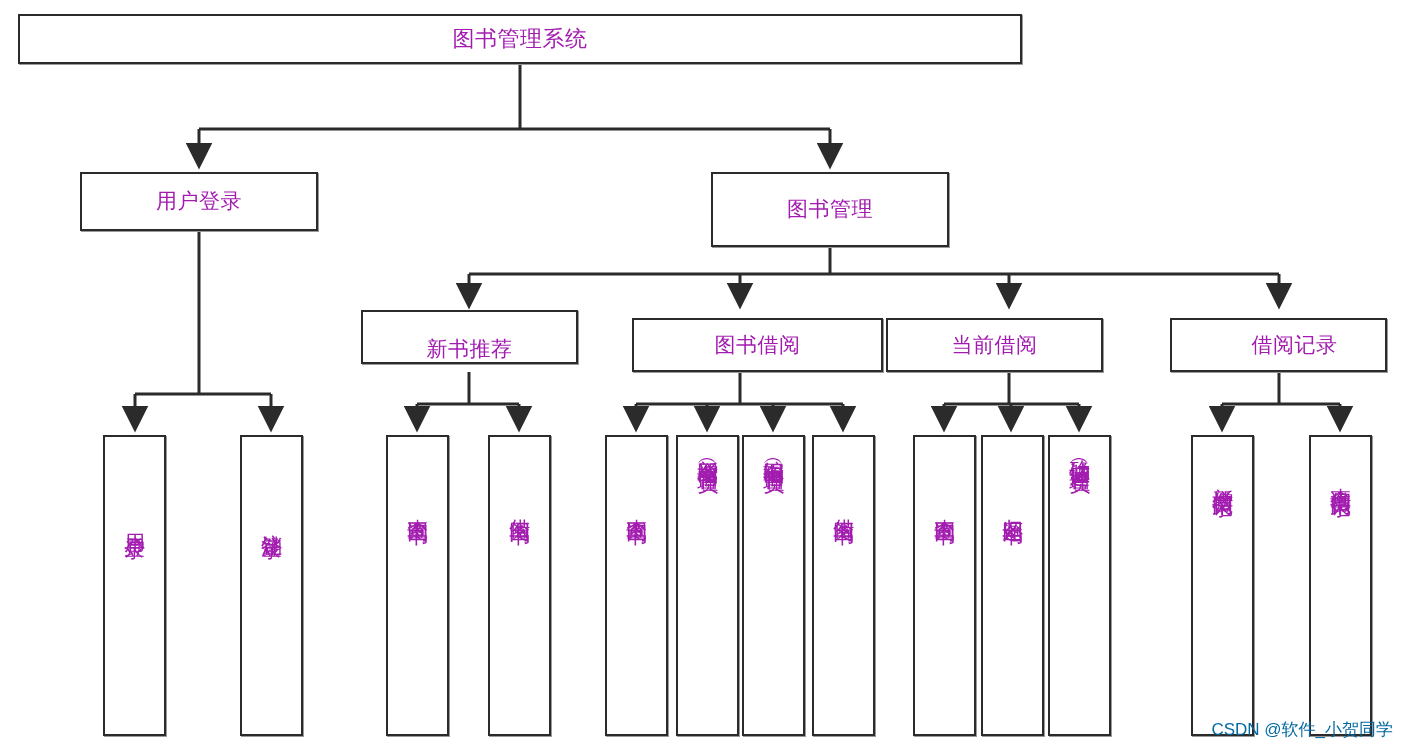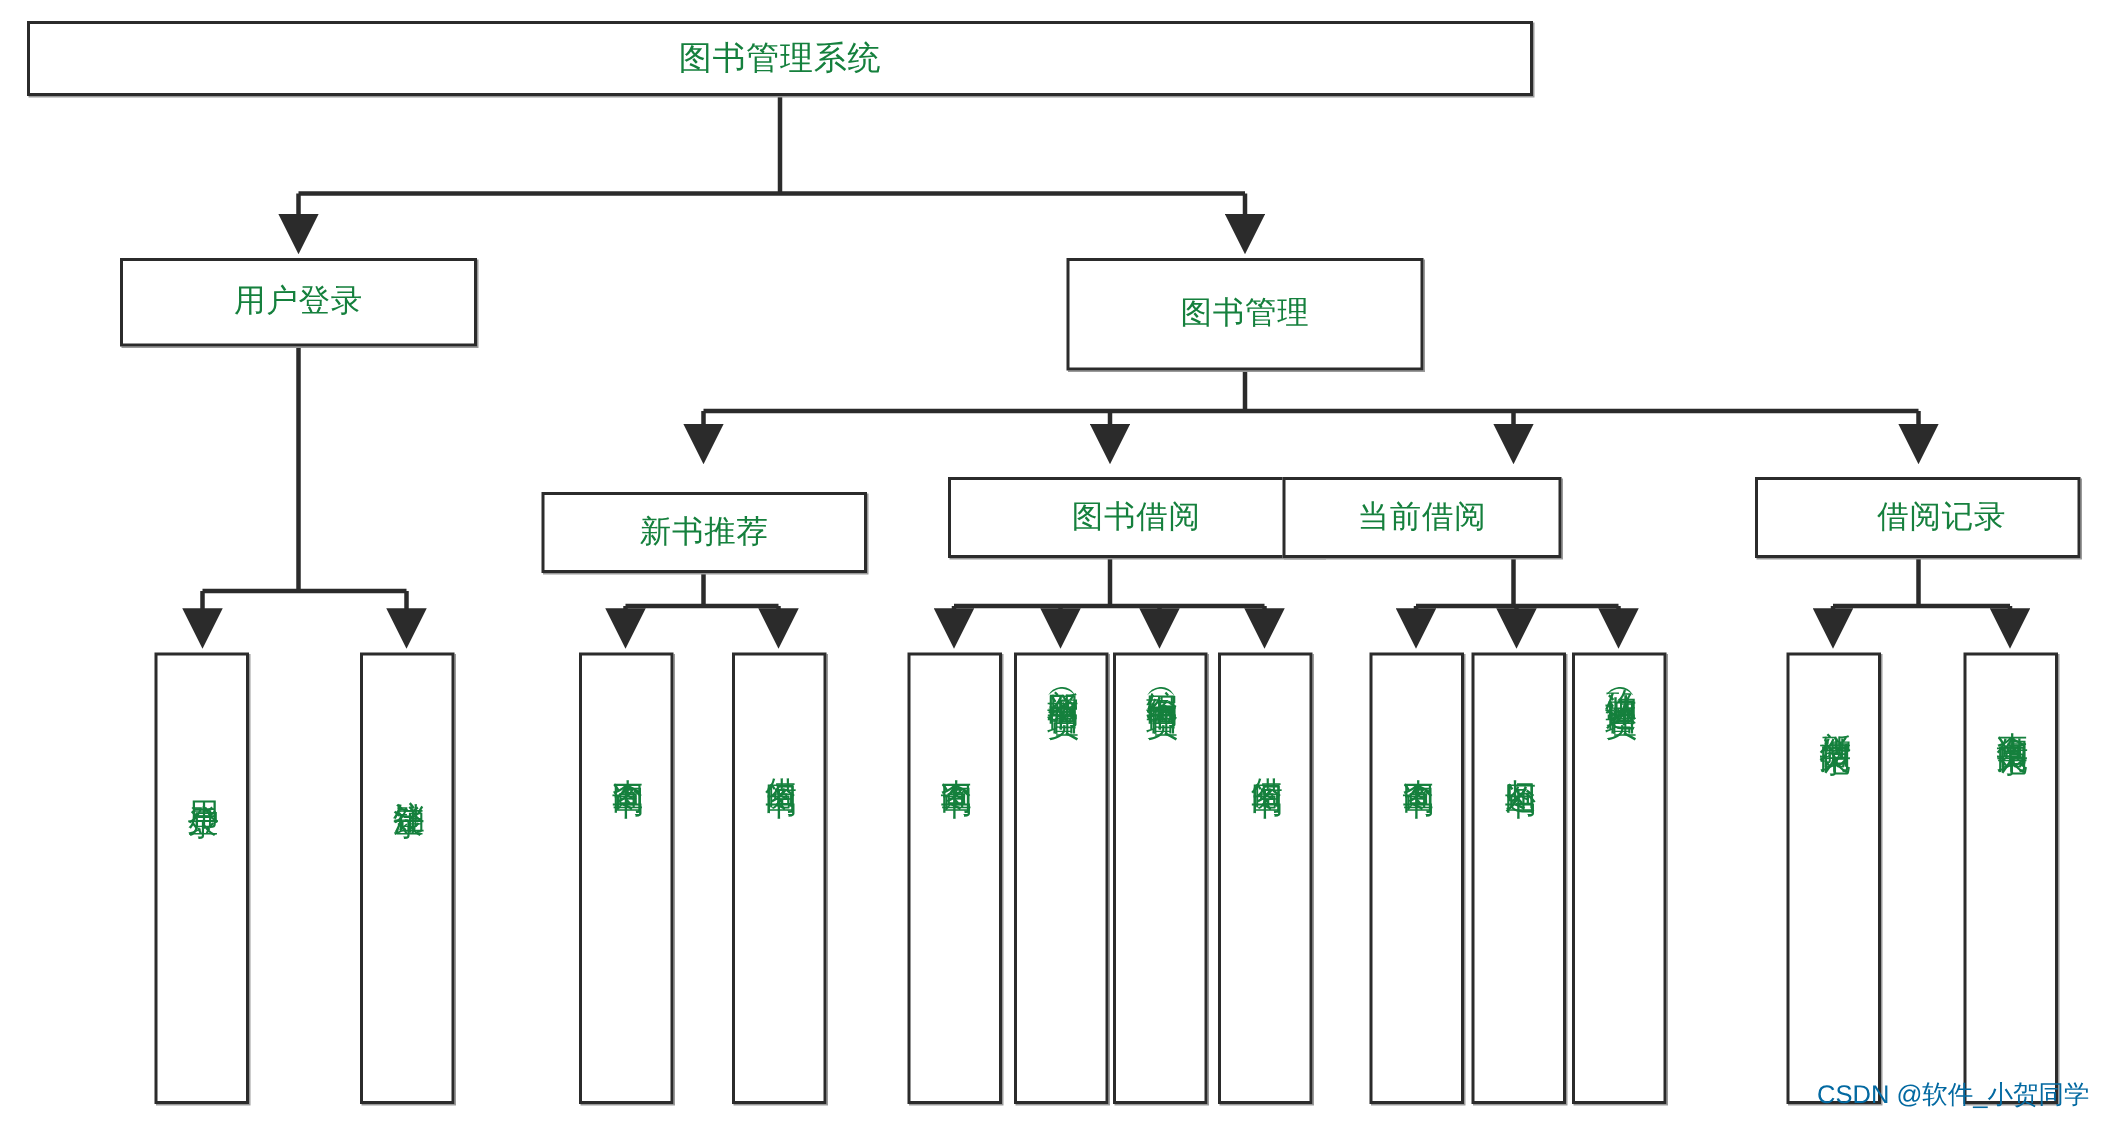--- a/index.html
+++ b/index.html
@@ -34,21 +34,21 @@
     border: 2px solid #2b2b2b;
     display: flex;
     align-items: center;
     justify-content: center;
     box-shadow: 1px 1px 0 0 #9a9a9a;
   }
   .node-label {
     font-size: 21px;
     line-height: 1.18;
     letter-spacing: 0.5px;
-    color: #15803d;
+    color: #a21caf;
     white-space: nowrap;
     text-align: center;
   }
   .node.horizontal .node-label {
     writing-mode: horizontal-tb;
   }
   .node.vertical {
     align-items: flex-start;
     justify-content: center;
     padding-top: 0;
@@ -135,29 +135,29 @@
   </div>
 
   <div class="node horizontal" style="left:80px; top:172px; width:238px; height:59px;">
     <span class="node-label">用户登录</span>
   </div>
 
   <div class="node horizontal" style="left:711px; top:172px; width:238px; height:75px;">
     <span class="node-label">图书管理</span>
   </div>
 
-  <div class="node horizontal" style="left:361px; top:328px; width:217px; height:54px;">
+  <div class="node horizontal" style="left:361px; top:310px; width:217px; height:54px;align-items:flex-end;">
     <span class="node-label">新书推荐</span>
   </div>
 
   <div class="node horizontal" style="left:632px; top:318px; width:251px; height:54px;">
     <span class="node-label">图书借阅</span>
   </div>
 
-  <div class="node horizontal" style="left:855px; top:318px; width:186px; height:54px;align-items:center;">
+  <div class="node horizontal" style="left:886px; top:318px; width:217px; height:54px;align-items:center;">
     <span class="node-label">当前借阅</span>
   </div>
 
   <div class="node horizontal" style="left:1170px; top:318px; width:217px; height:54px;padding-left:32px;">
     <span class="node-label">借阅记录</span>
   </div>
 
   <div class="node vertical" style="left:103px; top:435px; width:63px; height:301px; padding-top:80px;">
     <span class="node-label">用户登录</span>
   </div>

